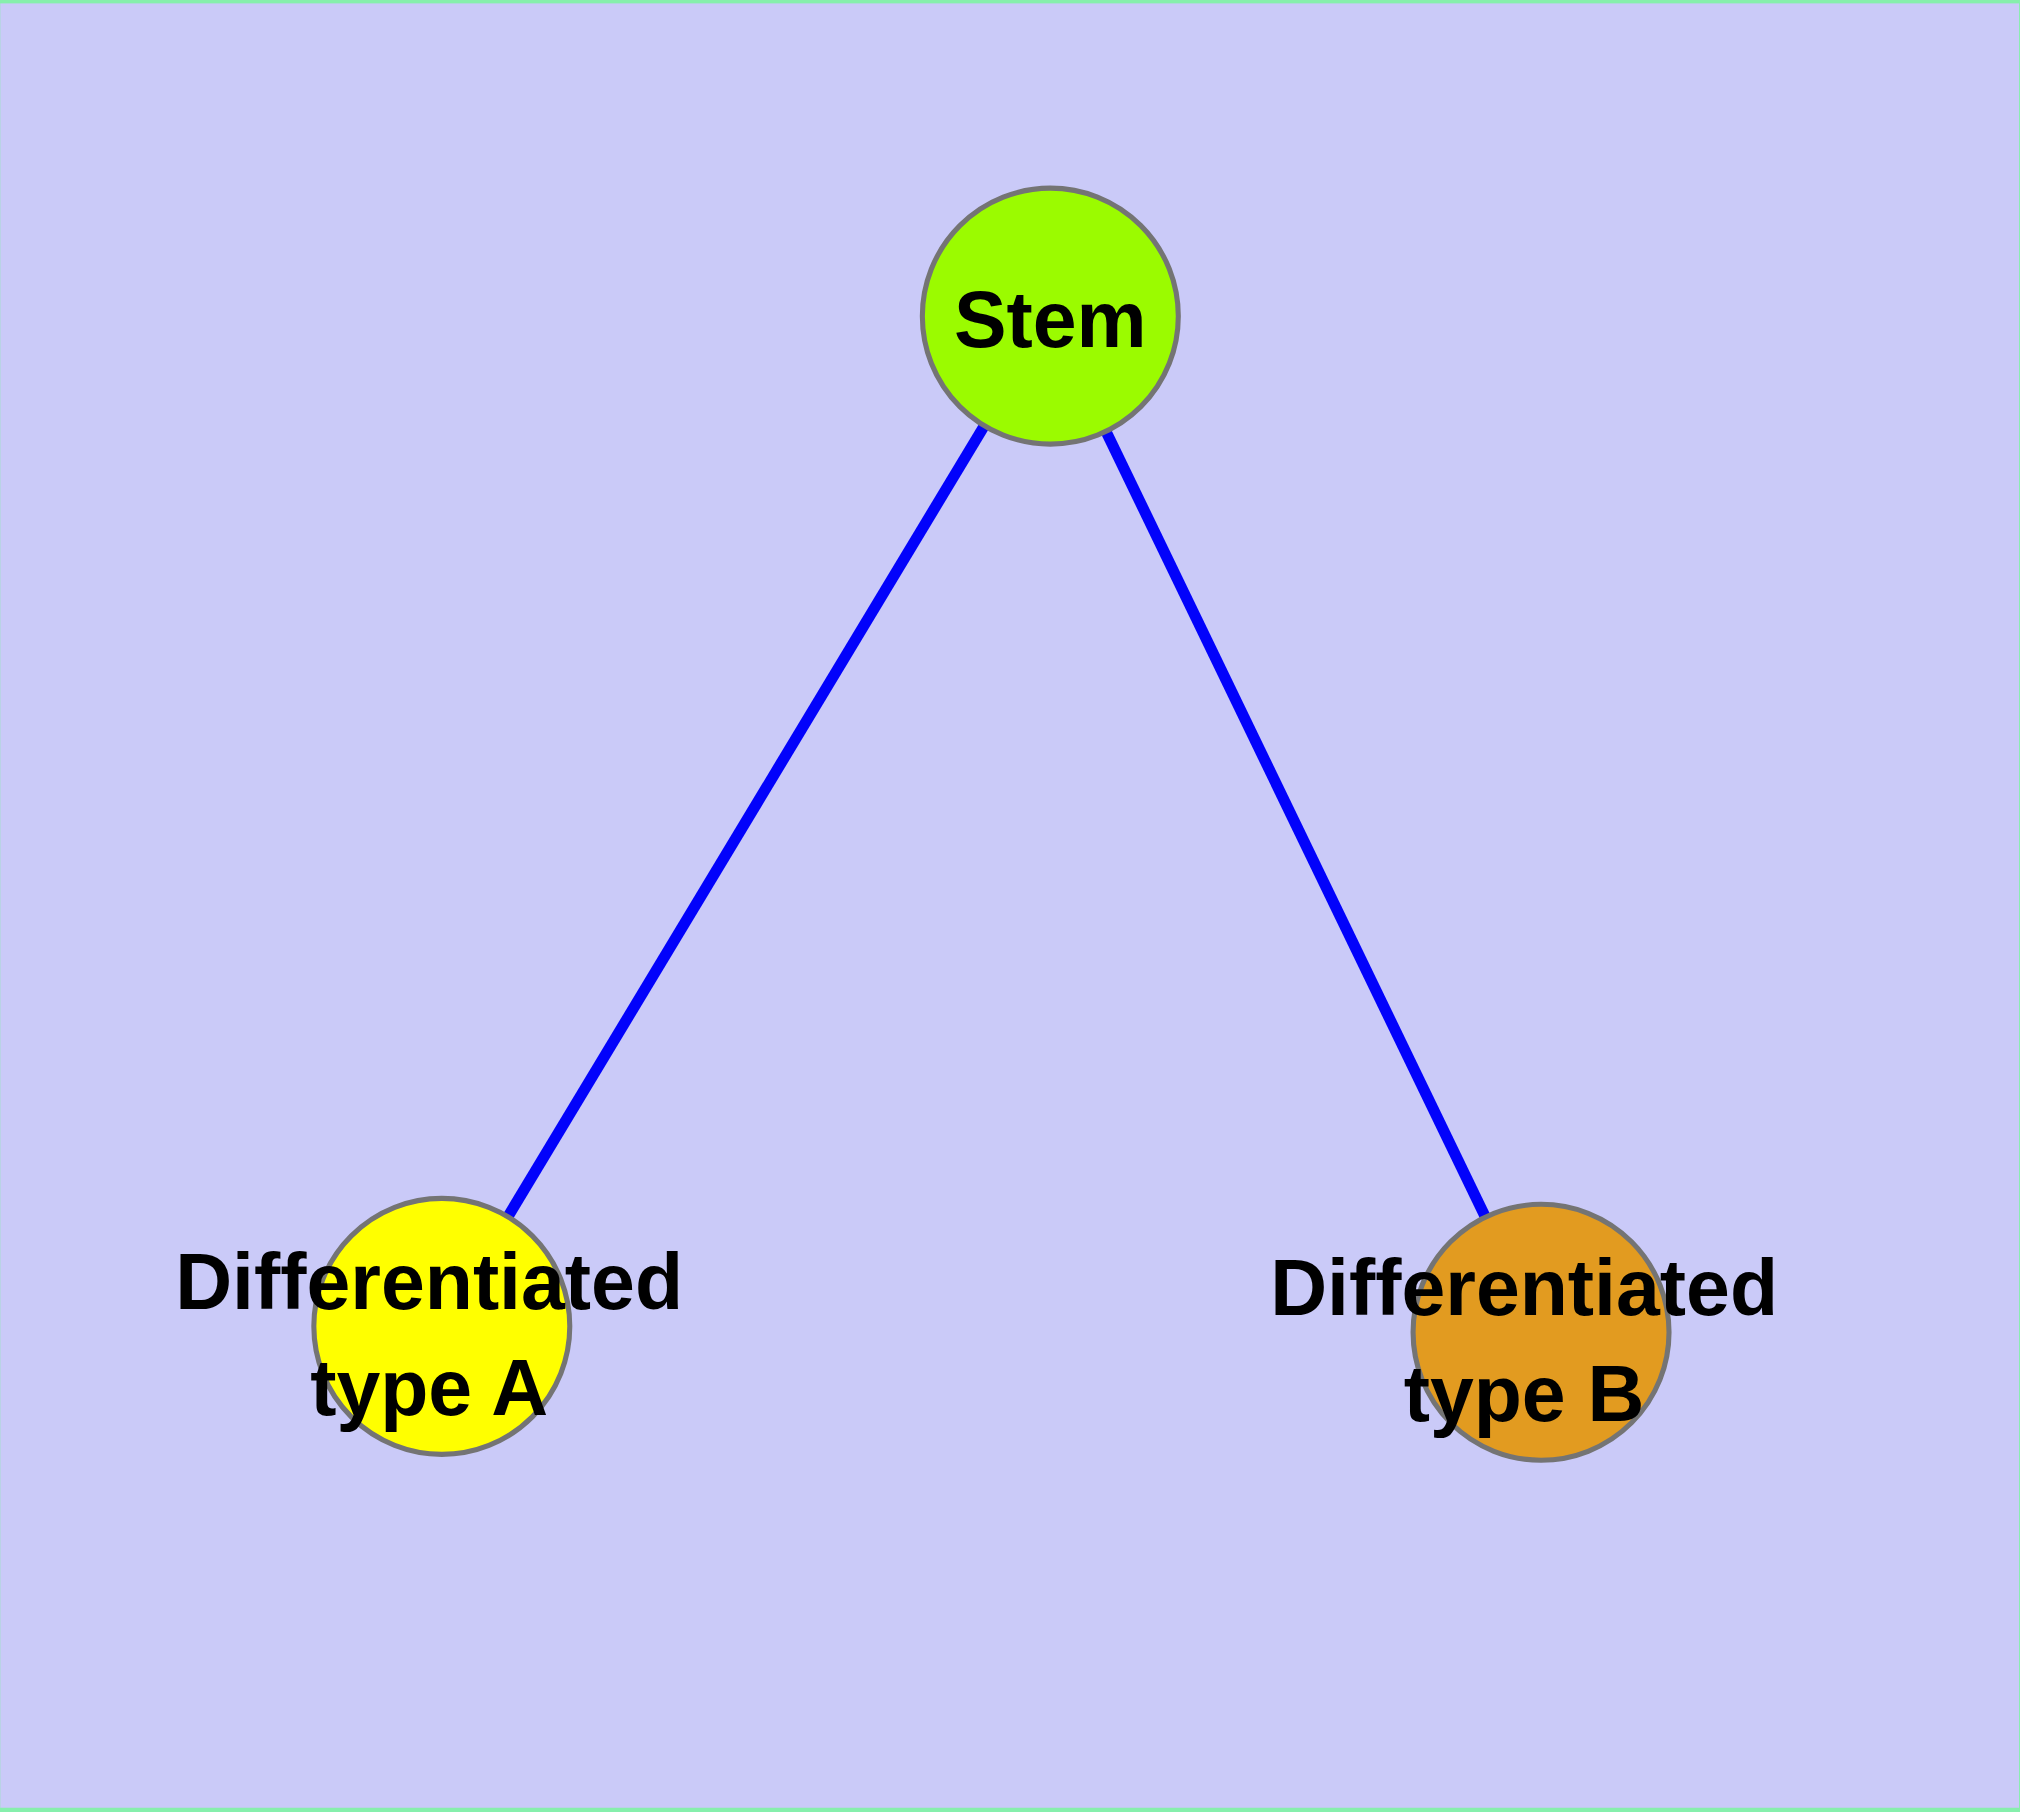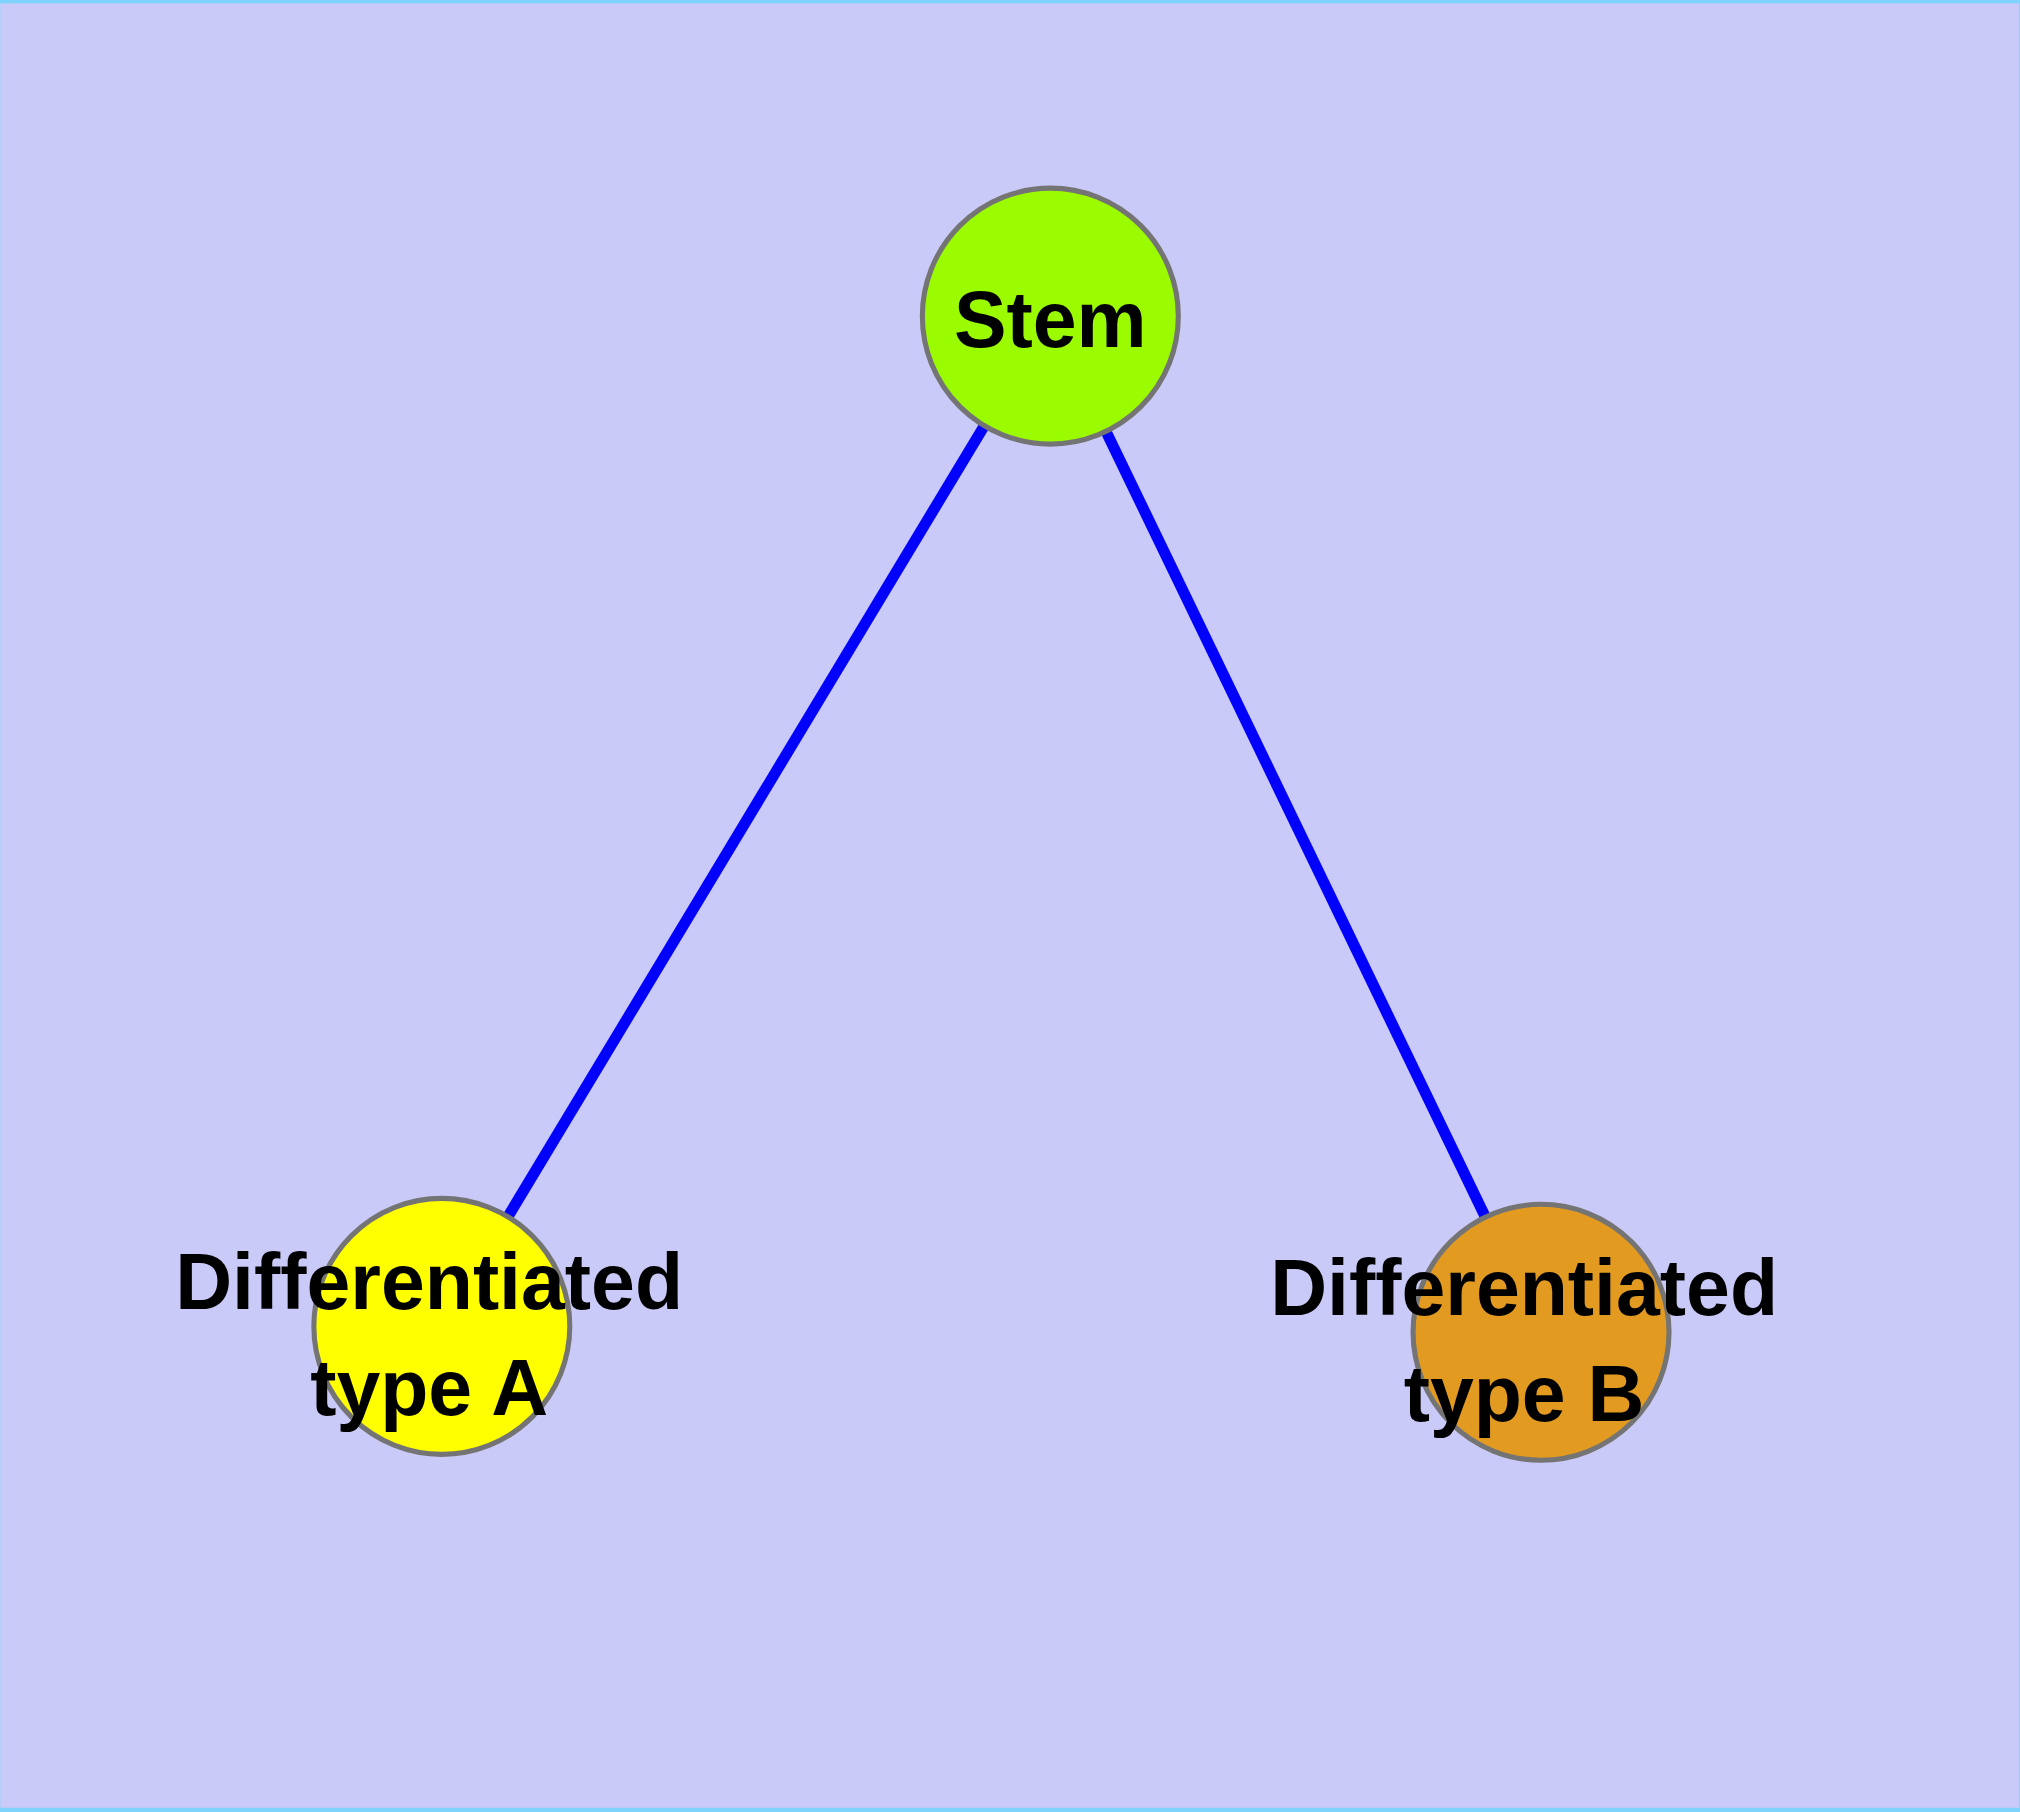--- a/index.html
+++ b/index.html
@@ -4,21 +4,21 @@
 <style>
   html, body {
     margin: 0;
     padding: 0;
     background: #ffffff;
   }
   .stage {
     position: relative;
     width: 2021px;
     height: 1812px;
-    background: #7dd3fc;
+    background: #86efac;
     overflow: hidden;
     font-family: "Liberation Sans", sans-serif;
   }
   svg.graph {
     position: absolute;
     top: 0;
     left: 0;
     width: 2021px;
     height: 1812px;
     display: block;

